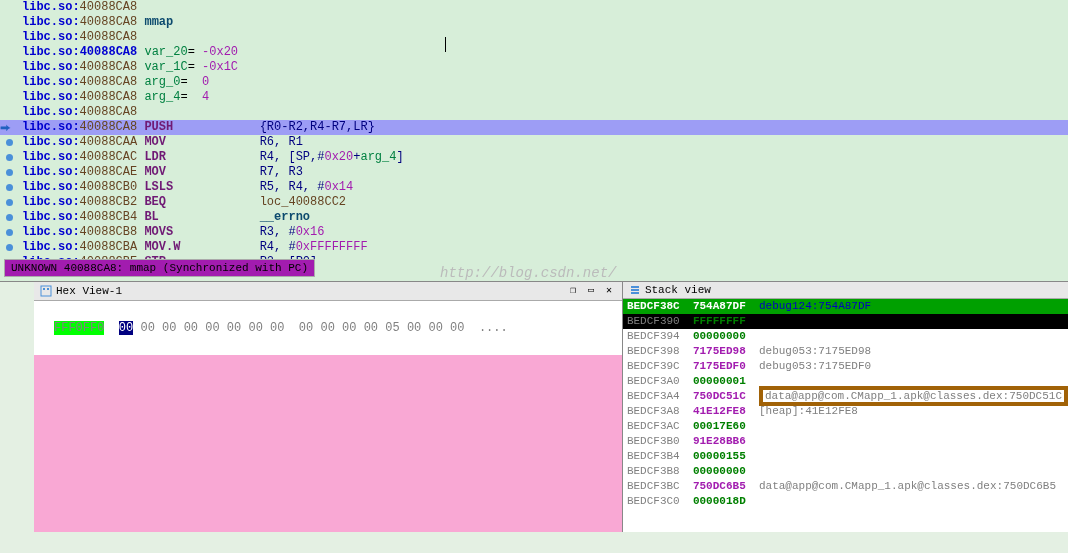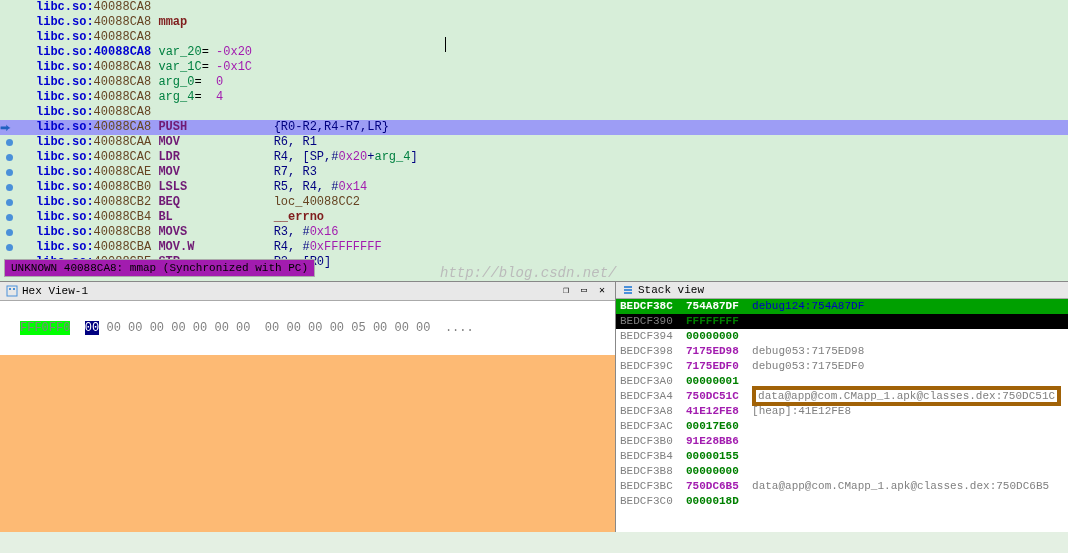--- a/index.html
+++ b/index.html
@@ -15,21 +15,21 @@
   background: #d7eed9;
   height: 282px;
   overflow: hidden;
   position: relative;
   border-bottom: 1px solid #888;
 }
 .disasm-line {
   white-space: pre;
   height: 15px;
   line-height: 15px;
-  padding-left: 36px;
+  padding-left: 22px;
   position: relative;
   font-family: Liberation Mono, monospace;
 }
 .disasm-line.highlighted {
   background: #9d9df5;
 }
 .dot {
   position: absolute;
   left: 6px;
   top: 4px;
@@ -44,21 +44,21 @@
   top: 1px;
   color: #2060c0;
   font-size: 11px;
 }
 .addr-module { color: #0000d0; font-weight: bold; }
 .addr-offset { color: #654321; }
 .mnemonic { color: #701a75; font-weight: bold; }
 .var-name { color: #008040; }
 .imm-green { color: #a21caf; }
 .reg { color: #000080; }
-.fn-name { color: #7f1d1d; font-weight: bold; }
+.fn-name { color: #0c4a6e; font-weight: bold; }
 .status-bar {
   background: #a21caf;
   padding: 2px 6px;
   font-size: 11px;
   border: 1px solid #aaa;
   margin: 2px;
   display: inline-block;
 }
 .cursor-bar {
   position: absolute;
@@ -78,21 +78,22 @@
   z-index: 100;
   pointer-events: none;
 }
 .bottom-row {
   display: flex;
   height: 250px;
 }
 .hex-panel {
   width: 616px;
   border-right: 1px solid #888;
-  background: #fdba74;
+  background: #f9a8d4;
+  margin-left: 34px;
 }
 .panel-header {
   background: #e8e8e8;
   border-bottom: 1px solid #aaa;
   padding: 2px 6px;
   font-size: 11px;
   display: flex;
   align-items: center;
   justify-content: space-between;
 }

